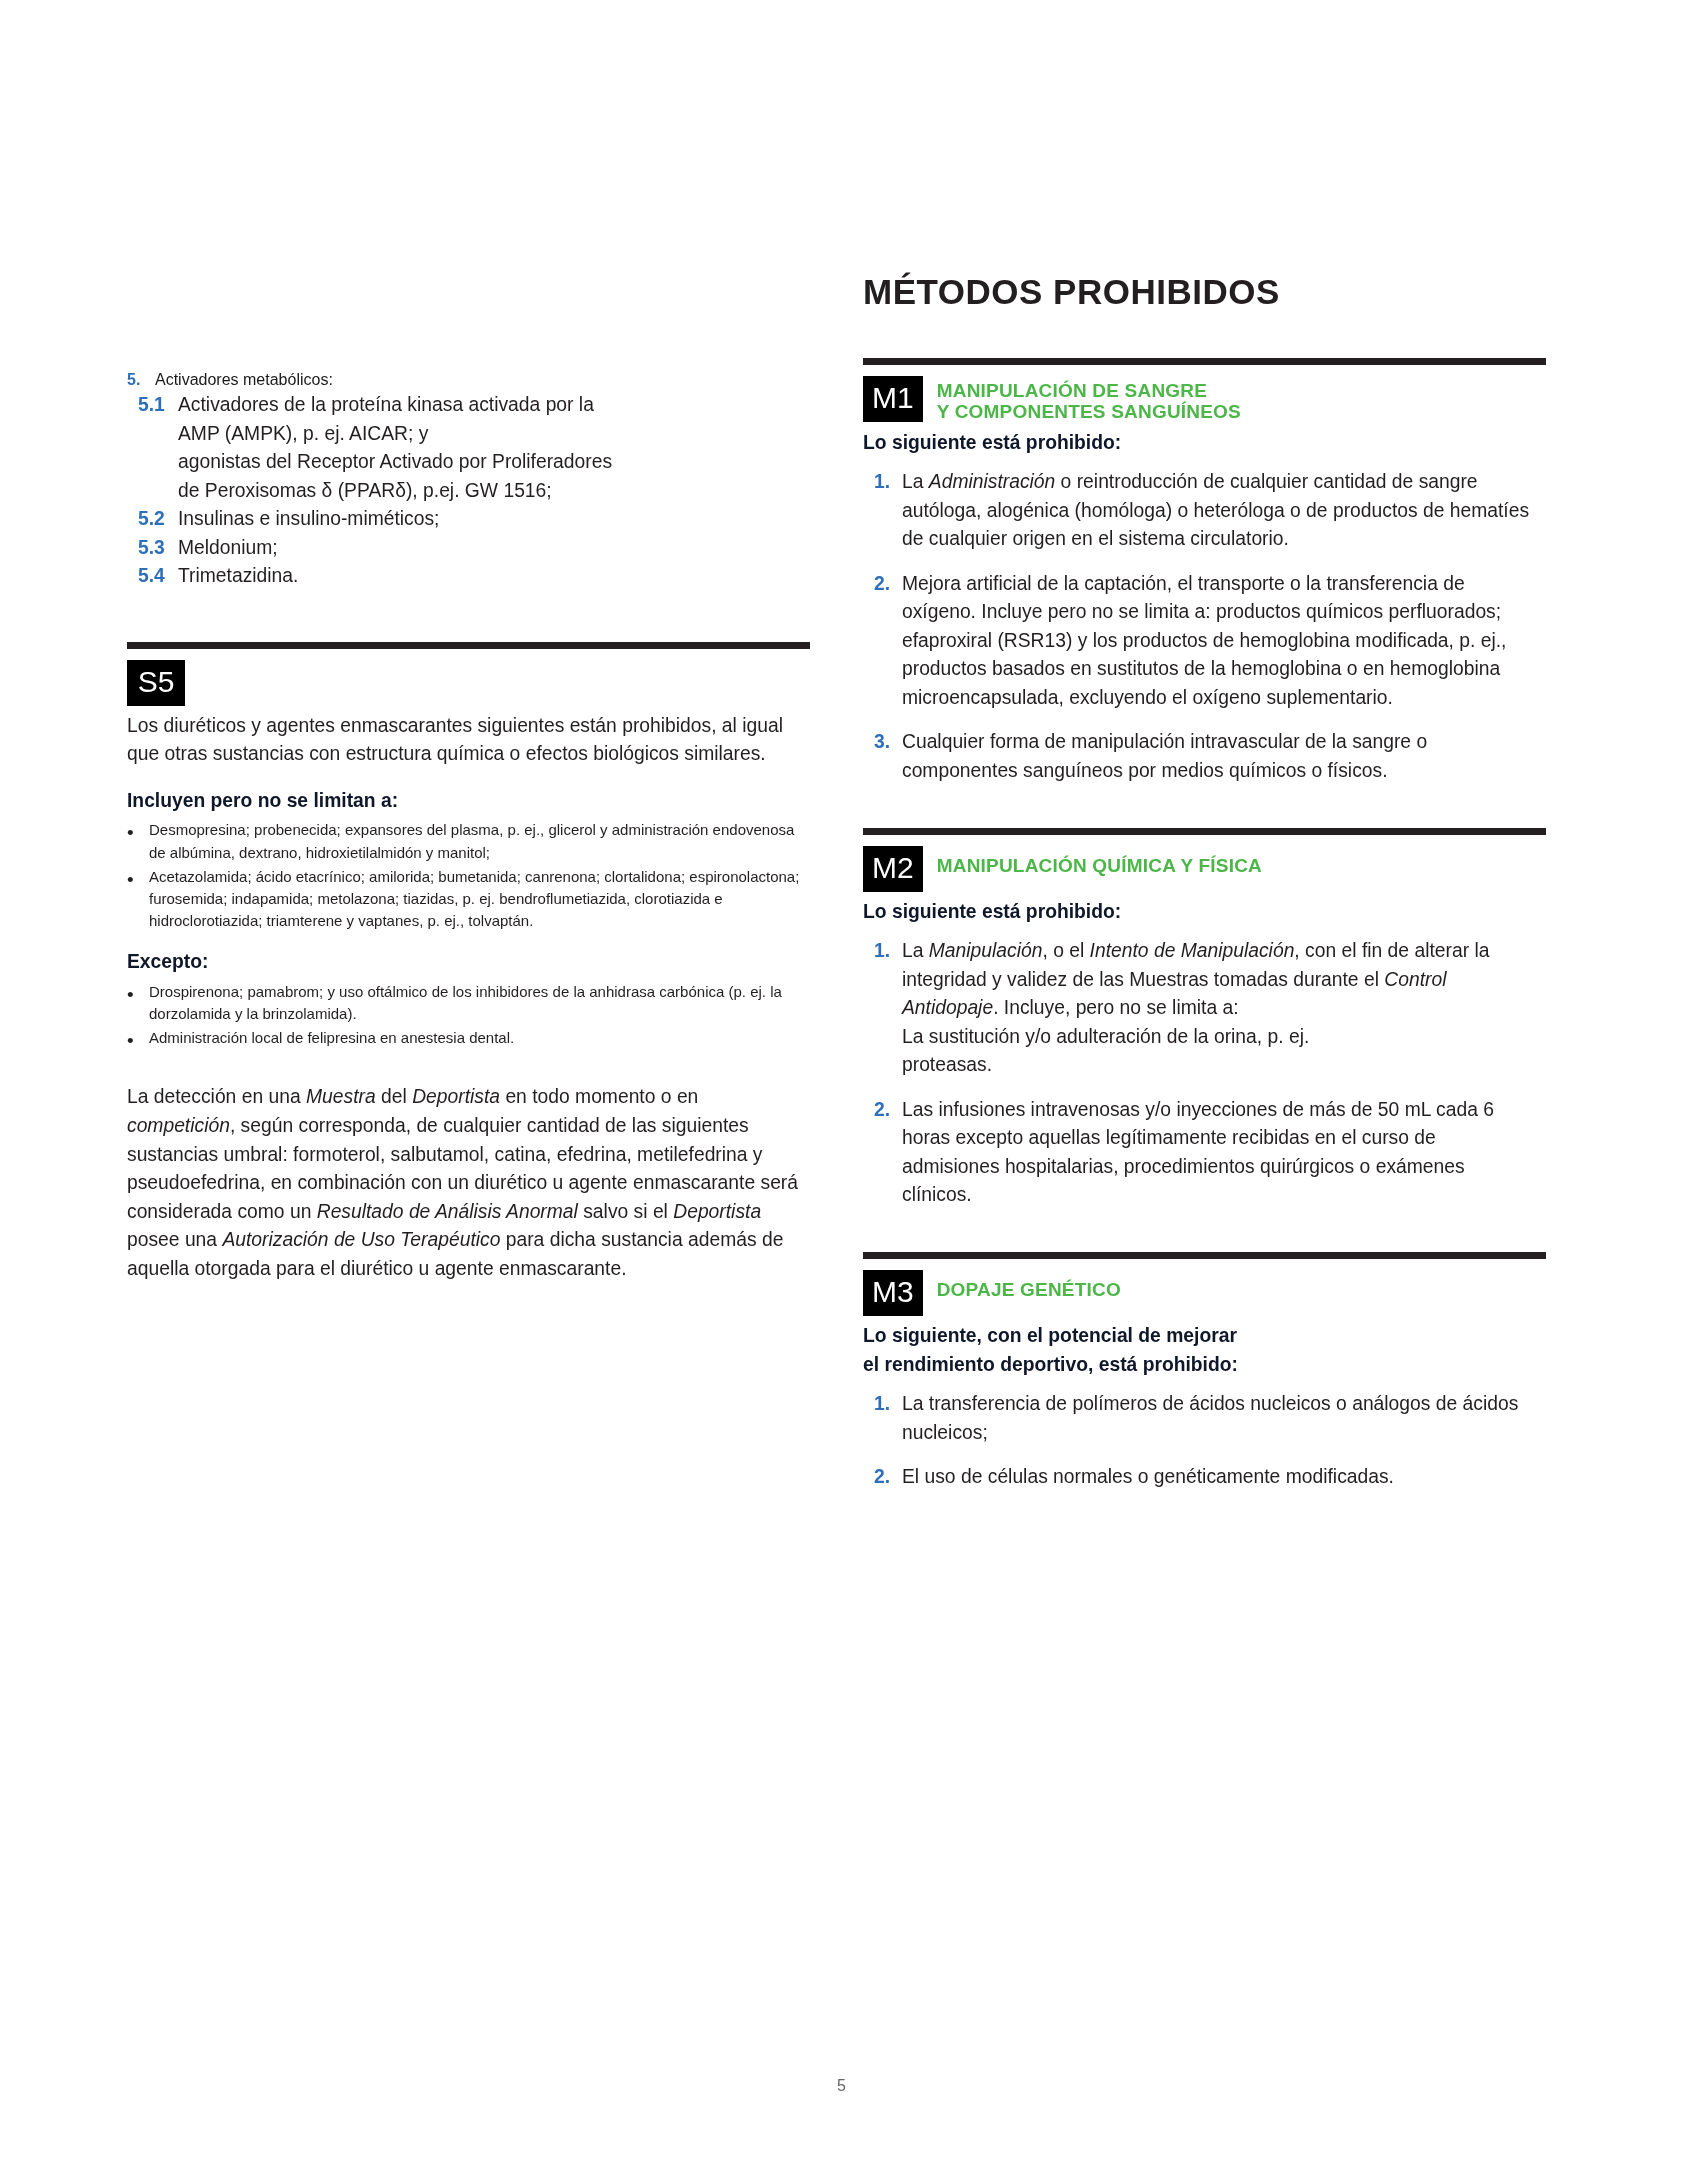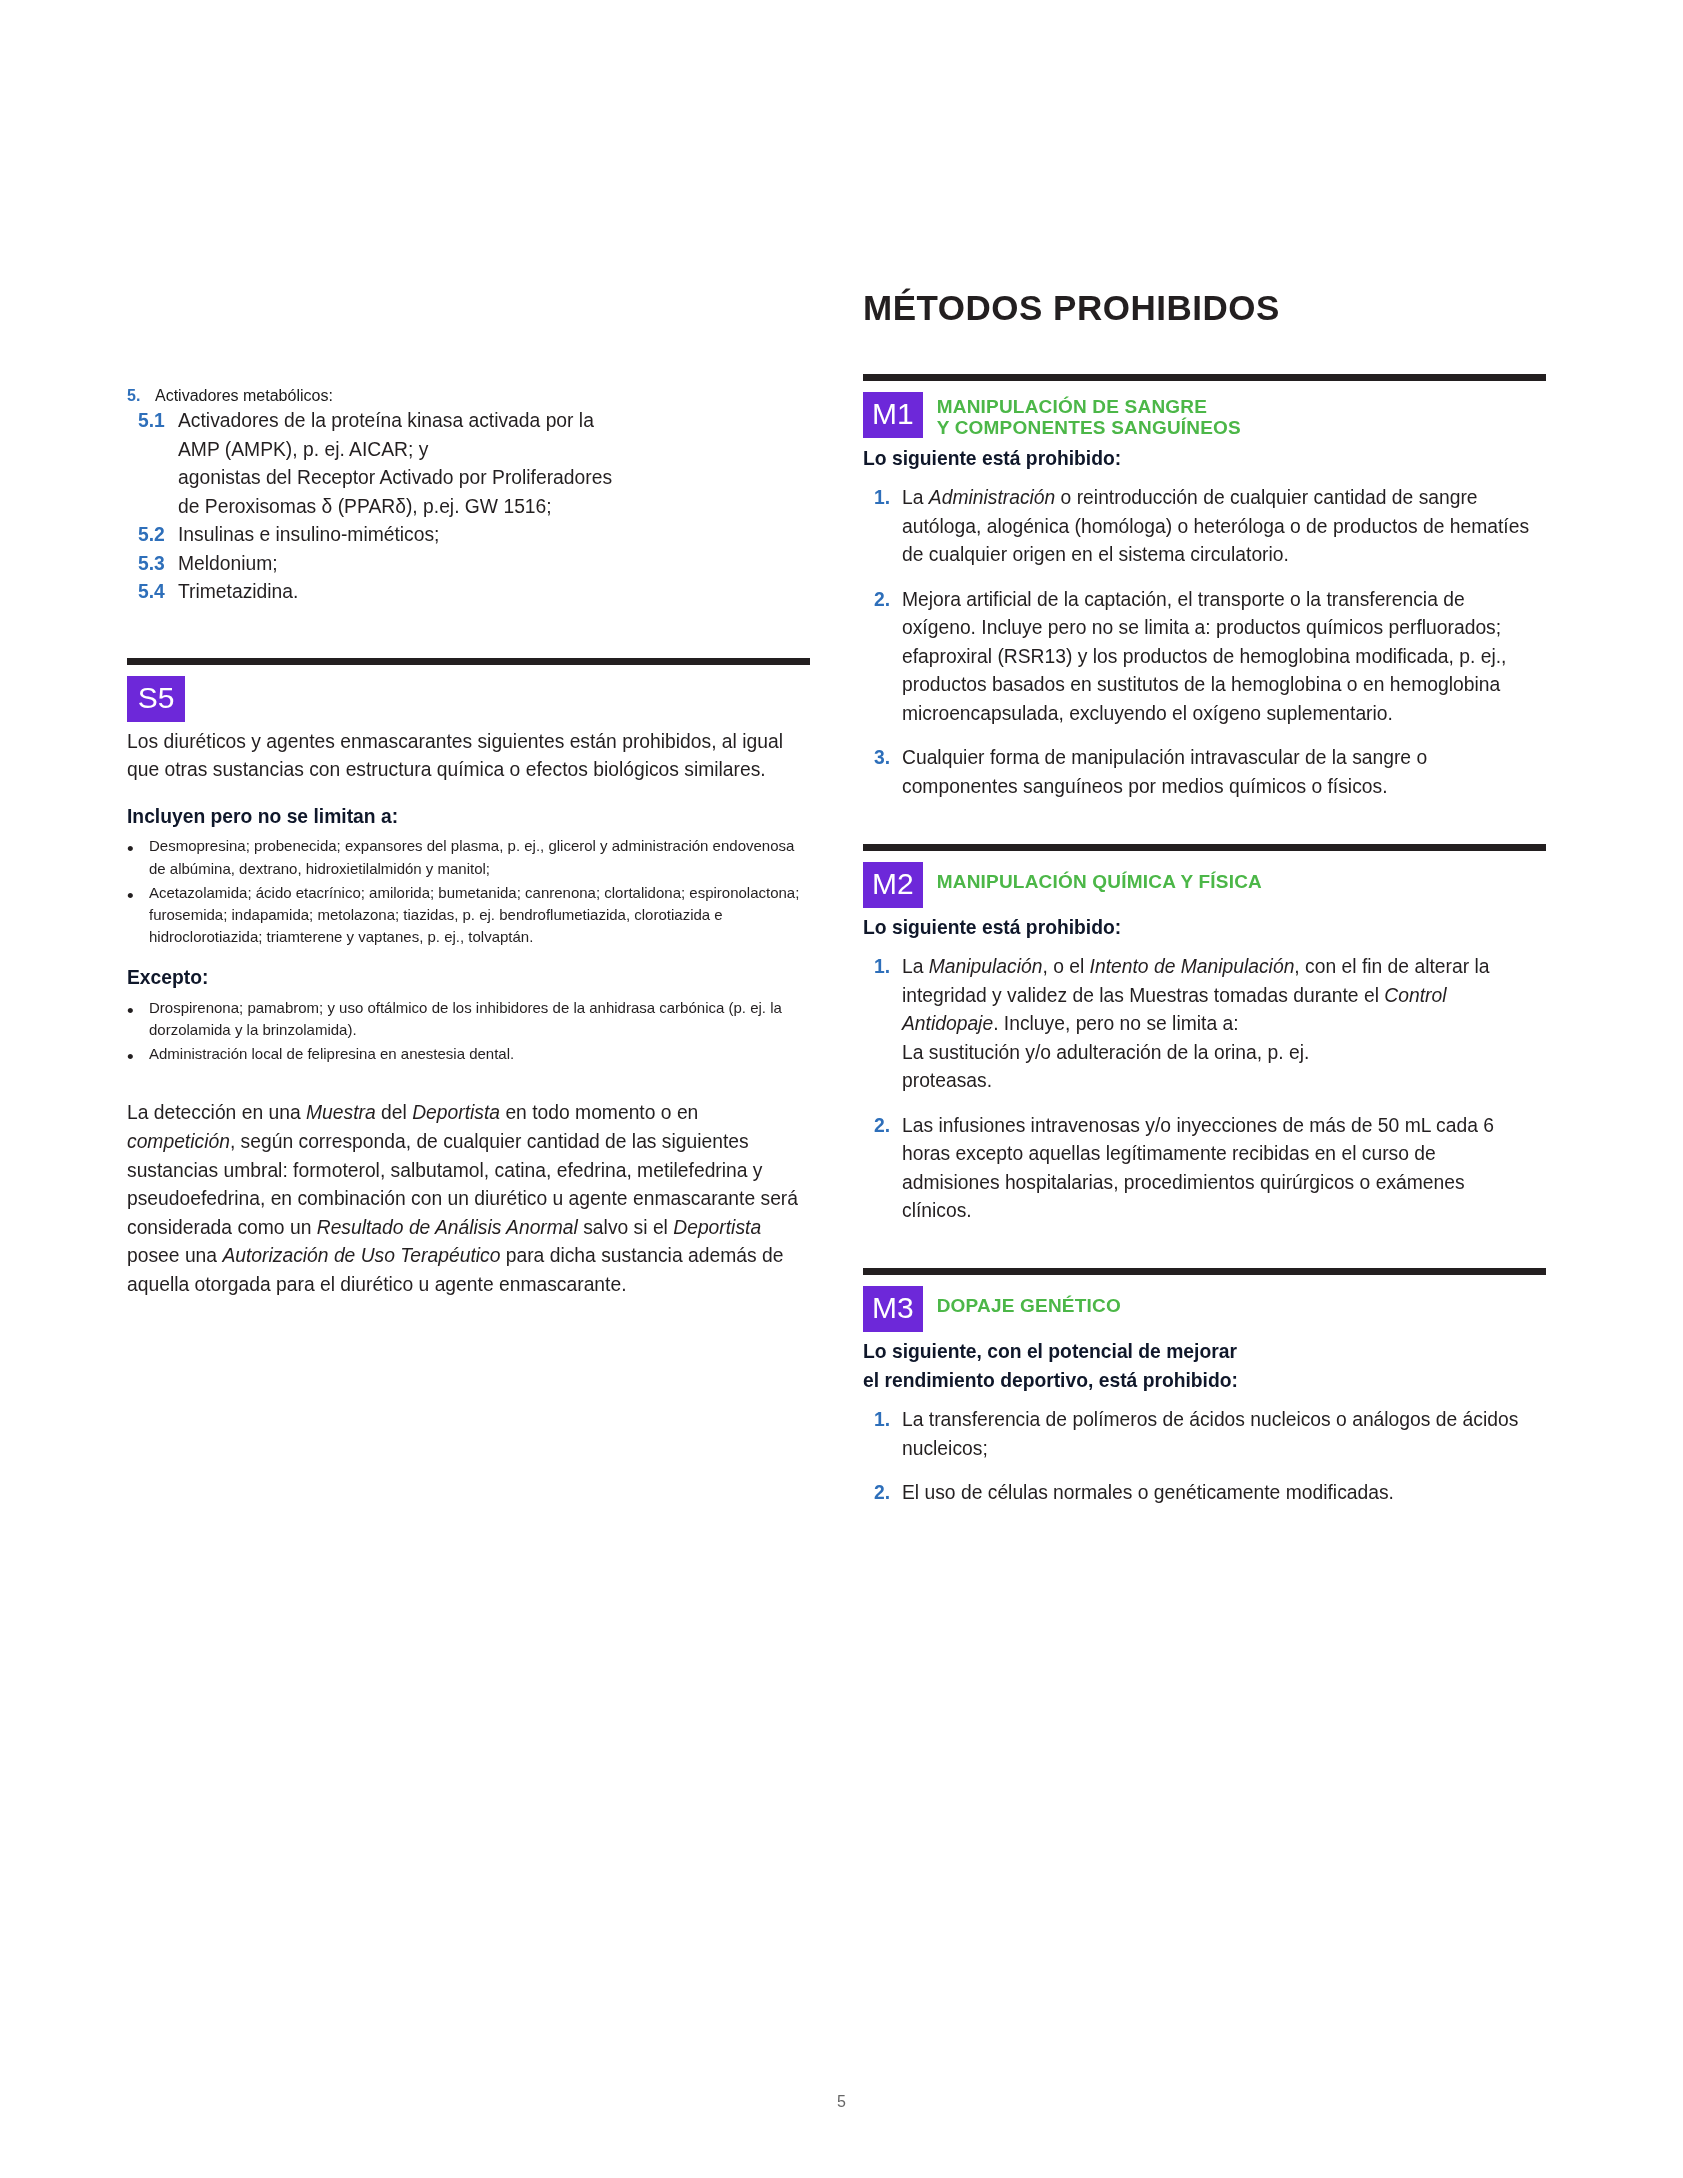--- a/index.html
+++ b/index.html
@@ -10,21 +10,21 @@
   body {
     width: 1683px;
     height: 2178px;
     font-family: "Liberation Sans", sans-serif;
     color: #1a1a1a;
     position: relative;
     overflow: hidden;
   }
   .page {
     position: absolute;
-    left: 0; top: 16px;
+    left: 0; top: 0;
     width: 1683px;
     height: 1560px;
     background: #ffffff;
   }
   .col {
     position: absolute;
     top: 0;
     width: 683px;
   }
   .col-left { left: 127px; }
@@ -49,21 +49,21 @@
     width: 100%;
     margin-bottom: 11px;
   }
   .sect-head {
     display: flex;
     align-items: flex-start;
     gap: 14px;
     margin-bottom: 6px;
   }
   .code-badge {
-    background: #6d28d9;
+    background: #000000;
     color: #ffffff;
     font-size: 30px;
     font-weight: normal;
     line-height: 1;
     padding: 7px 9px 9px 9px;
     min-width: 40px;
     text-align: center;
     flex: 0 0 auto;
     font-family: "Liberation Sans", sans-serif;
   }

